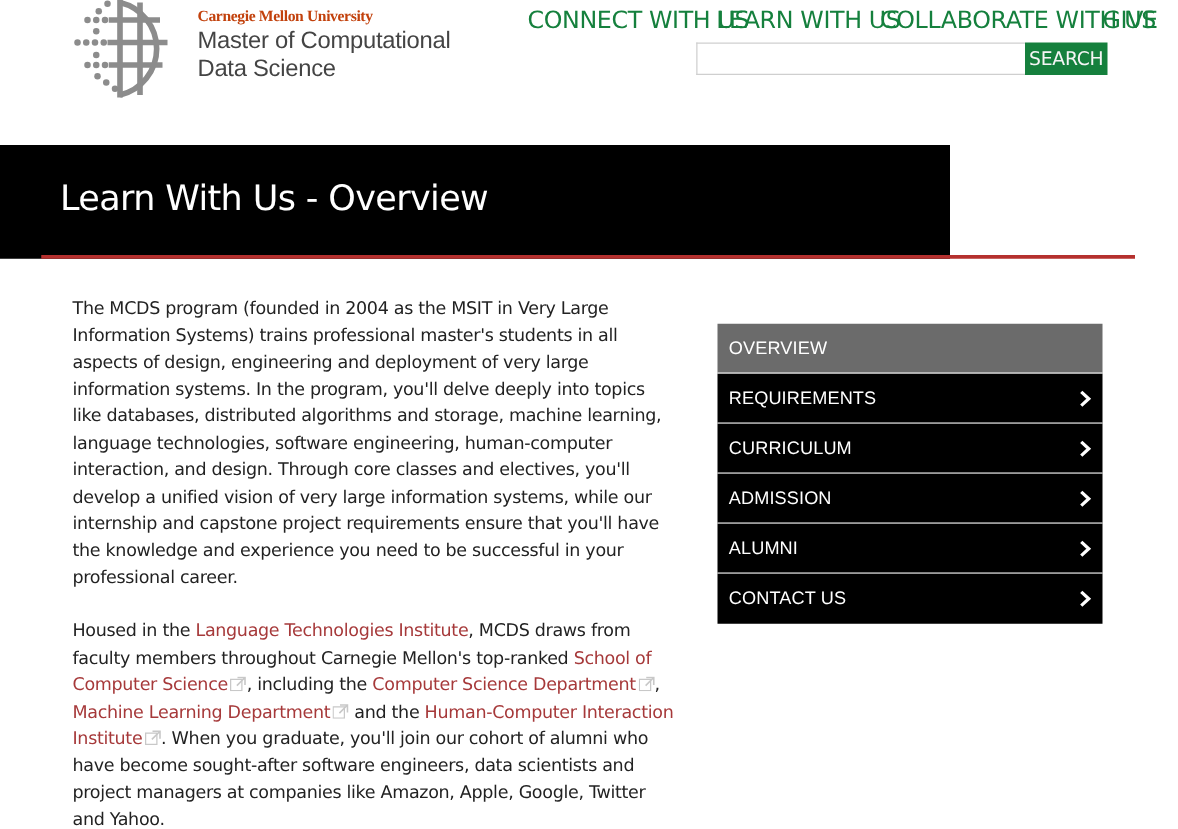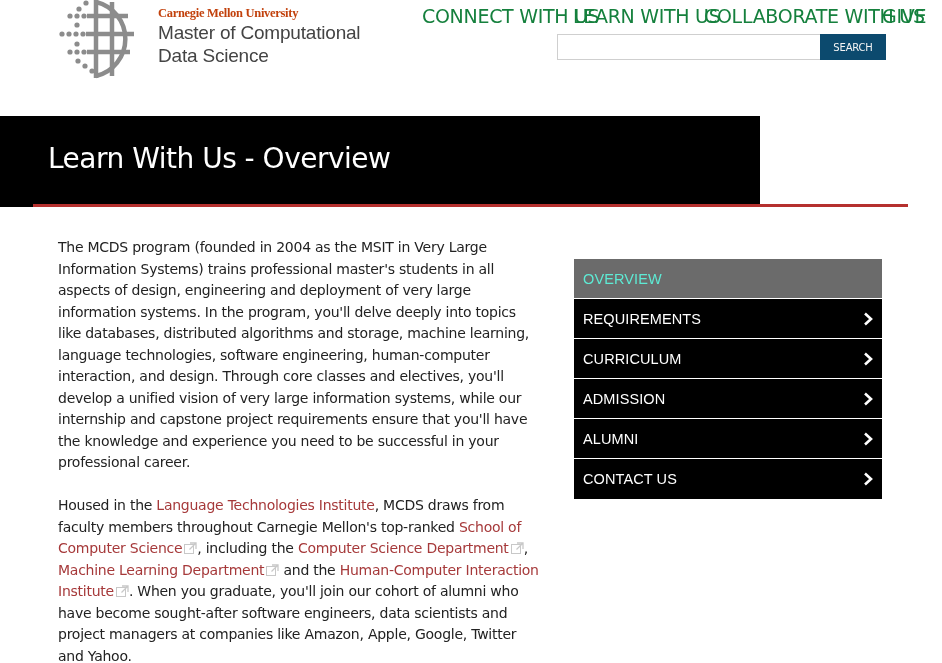--- a/index.html
+++ b/index.html
@@ -17,37 +17,37 @@
 
   .topnav { position: absolute; top: 5px; left: 398px; display: flex; gap: 0; }
   .topnav a { font-family: "DejaVu Sans", sans-serif; font-size: 19px; color: #15803d; text-decoration: none; letter-spacing: -0.3px; white-space: nowrap; margin-left: 24px; }
   .topnav a:nth-child(1) { position: absolute; left: 0; }
   .topnav a:nth-child(2) { position: absolute; left: 151px; }
   .topnav a:nth-child(3) { position: absolute; left: 282px; }
   .topnav a:nth-child(4) { position: absolute; left: 460px; }
 
   .search { position: absolute; top: 34px; left: 557px; width: 329px; height: 26px; display: flex; }
   .search input { width: 263px; height: 26px; border: 1px solid #cfcfcf; border-right: none; outline: none; background: #fff; padding: 0 6px; font-size: 13px; }
-  .search button { width: 66px; height: 26px; border: none; background: #0c4a6e; color: #f5f5f5; font-family: "DejaVu Sans", sans-serif; font-size: 10px; letter-spacing: -0.2px; cursor: pointer; }
+  .search button { width: 66px; height: 26px; border: none; background: #15803d; color: #f5f5f5; font-family: "DejaVu Sans", sans-serif; font-size: 15px; letter-spacing: -0.2px; cursor: pointer; }
 
   
   .banner { position: absolute; top: 116px; left: 0; width: 760px; height: 91px; background: #000; }
   .banner h1 { position: absolute; left: 48px; top: 26px; font-family: "DejaVu Sans", sans-serif; font-weight: normal; font-size: 28px; color: #fff; letter-spacing: -0.5px; white-space: nowrap; }
   .banner-rule { position: absolute; left: 33px; top: 88px; width: 875px; height: 3px; background: #b5302e; }
 
   
   .content { position: absolute; top: 237px; left: 58px; width: 482px; font-family: "DejaVu Sans", sans-serif; font-size: 14px; line-height: 21.5px; color: #222; letter-spacing: -0.25px; }
   .content p { margin-bottom: 21.5px; }
   .content a { color: #a6393a; text-decoration: none; }
   .ext { display: inline-block; width: 13px; height: 12px; margin-left: 2px; vertical-align: -1px; }
 
   
   .sidenav { position: absolute; top: 259px; left: 574px; width: 308px; }
   .sidenav-item { display: flex; align-items: center; justify-content: space-between; height: 40px; background: #000; color: #fff; text-decoration: none; padding: 0 9px; border-bottom: 1.5px solid #fff; font-family: "Liberation Sans", sans-serif; font-size: 14.5px; letter-spacing: 0.1px; }
-  .sidenav-item.active { background: #6b6b6b; color: #5eead4; }
+  .sidenav-item.active { background: #6b6b6b; color: #ffffff; }
   .sidenav-item:last-child { border-bottom: none; gap: 32px; }
   .chev { width: 10px; height: 14px; }
 </style>
 </head>
 <body>
 
 <header class="header">
   <a class="logo" href="#">
     <svg class="logo-globe" viewBox="0 0 90 80">
       <g fill="#8c8c8c">

